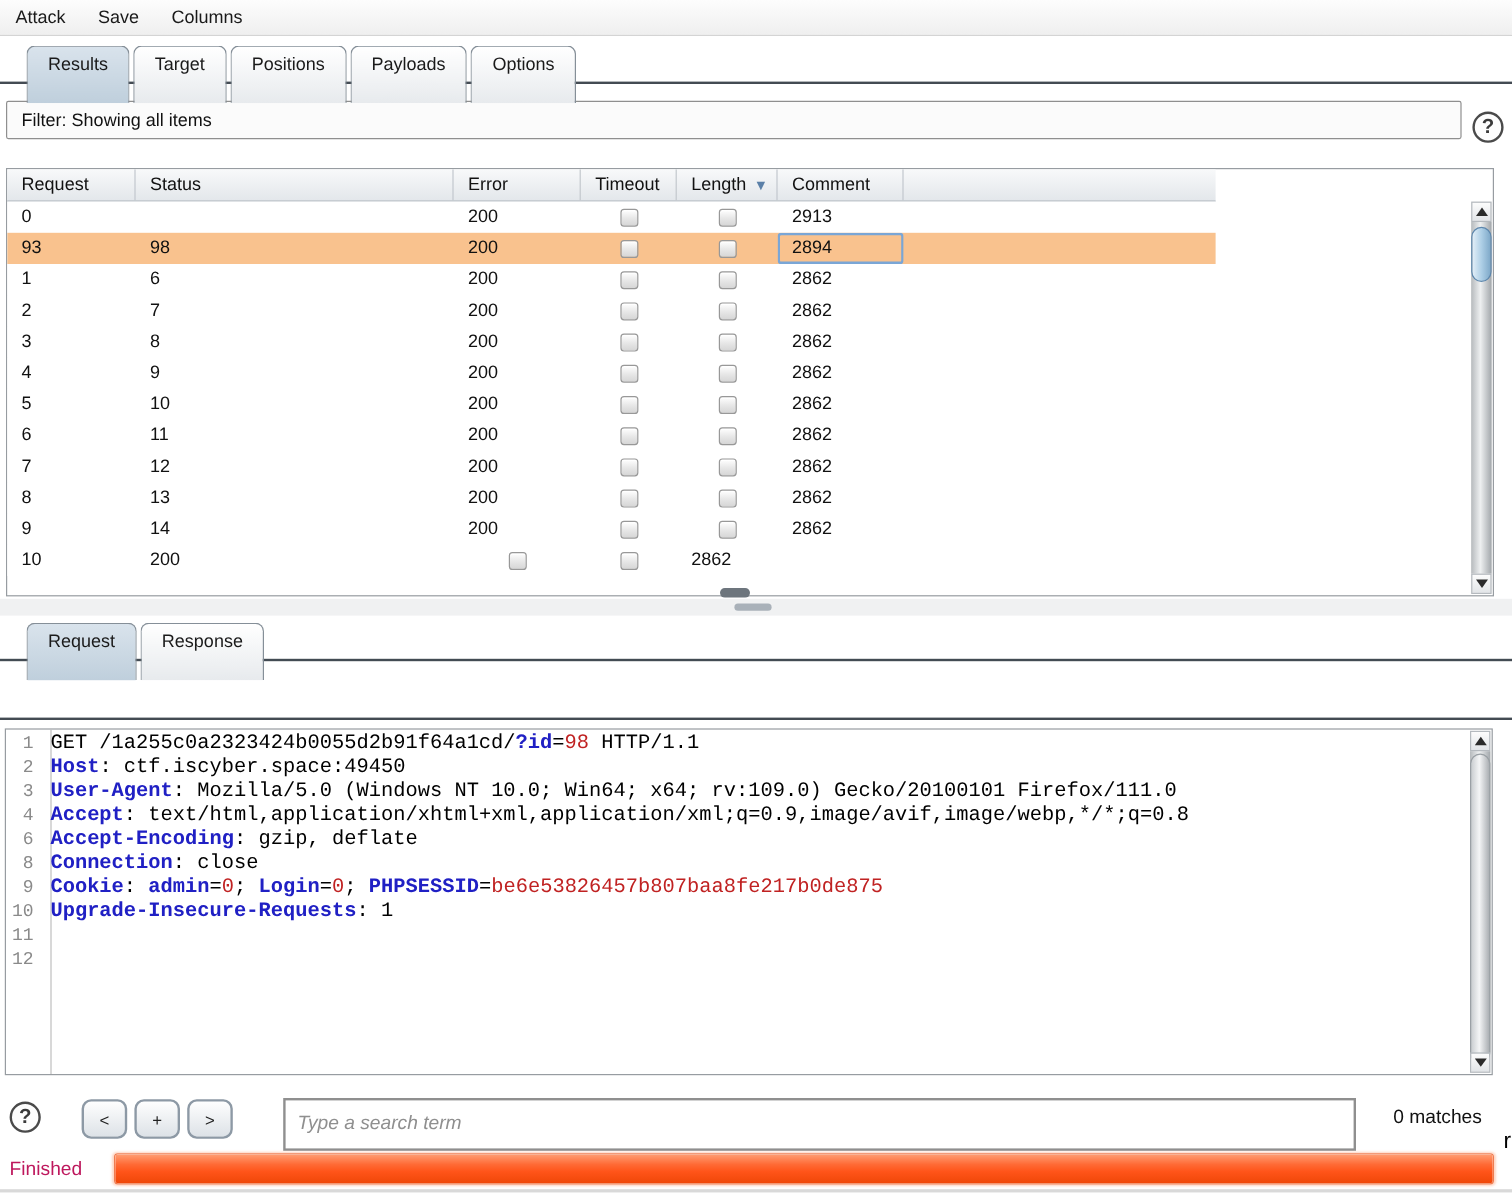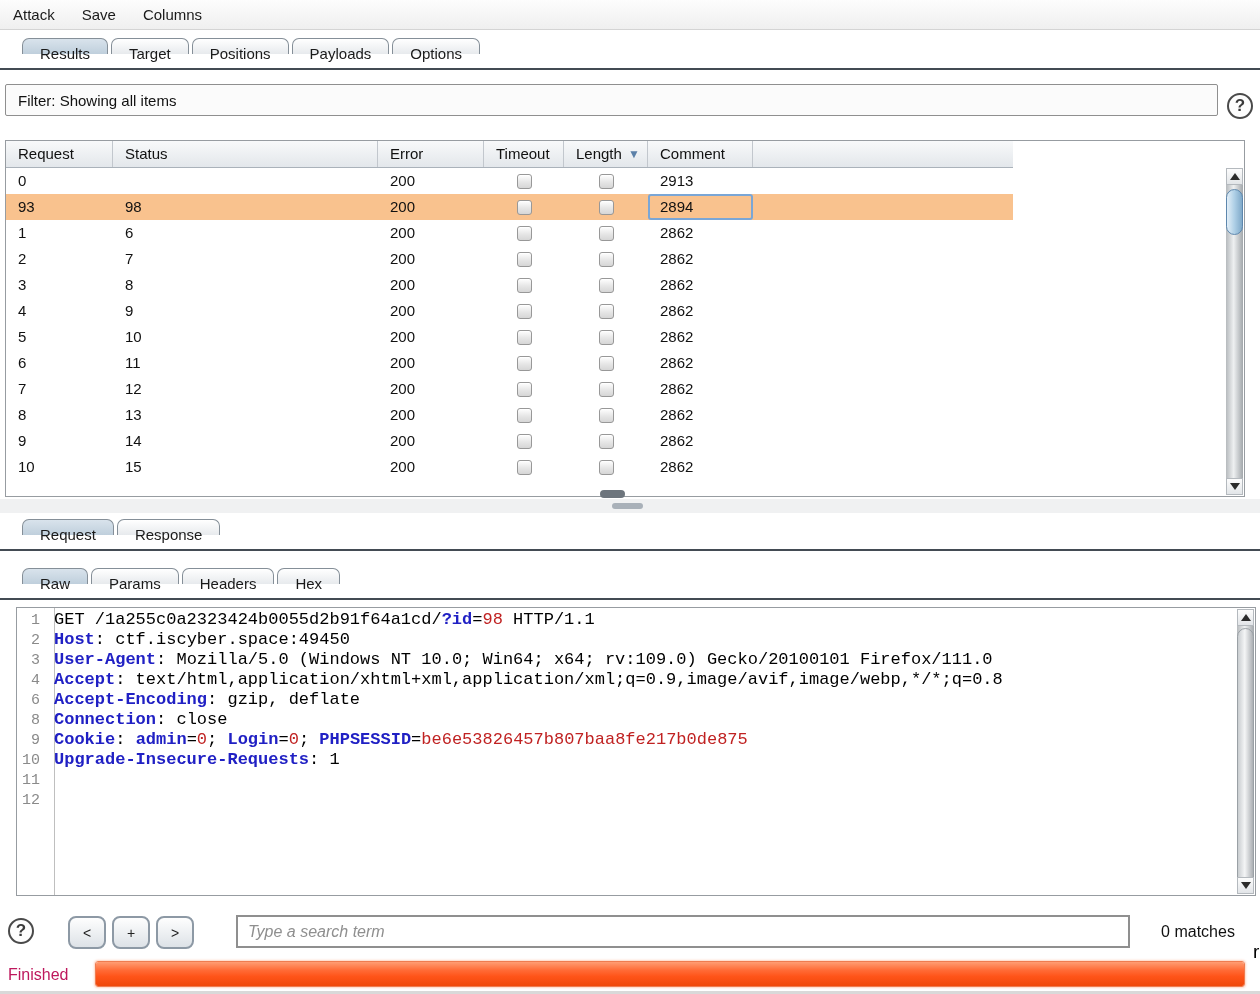--- a/index.html
+++ b/index.html
@@ -15,21 +15,21 @@
     background:linear-gradient(#fdfdfd,#efefef);
     border-bottom:1px solid #d4d4d4;
     display:flex; align-items:center; gap:27px; padding-left:13px;
   }
   .menu-item { cursor:default; color:#1a1a1a; }
 
   
   .tabstrip { position:absolute; display:flex; z-index:3; }
   .tabline  { position:absolute; left:0; width:1260px; height:2px; background:#434b53; z-index:1; }
   .tab {
-    height:16px; line-height:30px; padding:0 17px; margin-right:3px;
+    height:48px; line-height:30px; padding:0 17px; margin-right:3px;
     border:1px solid #858f98; border-bottom:none; border-radius:7px 7px 0 0;
     background:linear-gradient(#ffffff,#e7eaed); color:#1a1a1a; cursor:default;
   }
   .tab-selected { background:linear-gradient(#d9e3ec,#bfcfdc); }
 
   
   .filterbar {
     position:absolute; left:5px; top:84px; width:1213px; height:32px;
     border:1px solid #8f8f8f; border-radius:2px; background:#fbfbfb;
     display:flex; align-items:center; padding-left:12px;
@@ -100,21 +100,21 @@
     border:1px solid #9aa0a5;
   }
 
   
   .divider-strip { position:absolute; left:0; top:499px; width:1260px; height:14px; background:#f0f1f2; }
   .grip-dark  { position:absolute; left:600px; top:490px; width:25px; height:8px; border-radius:4px; background:#6d757d; }
   .grip-light { position:absolute; left:612px; top:503px; width:31px; height:6px; border-radius:3px; background:#a9b1b9; }
 
   
   .editor {
-    position:absolute; left:16px; top:607px; width:1240px; height:289px;
+    position:absolute; left:4px; top:607px; width:1240px; height:289px;
     border:1px solid #979ca1; background:#fff; overflow:hidden;
   }
   .gutter-sep { position:absolute; left:37px; top:0; bottom:0; width:1px; background:#bfbfbf; }
   .codelines { position:absolute; left:0; top:2px; right:20px; }
   .code-line { height:20px; line-height:20px; white-space:pre; font-family:"Liberation Mono", monospace; font-size:17px; }
   .lnum {
     display:inline-block; width:30px; text-align:right; padding-right:7px;
     color:#8a8a8a; font-size:15px; font-family:"Liberation Mono", monospace;
   }
   .ltext { padding-left:7px; }
@@ -124,21 +124,21 @@
 
   
   #bottomHelp { left:8px; top:918px; }
   .nav-btn {
     position:absolute; top:916px; width:38px; height:33px;
     border:2px solid #8d99a5; border-radius:8px;
     background:linear-gradient(#fefefe,#dde2e7);
     font-size:14px; color:#222; display:flex; align-items:center; justify-content:center; cursor:default;
   }
   .search-input {
-    position:absolute; left:236px; top:915px; width:894px; height:33px;
+    position:absolute; left:236px; top:915px; width:894px; height:44px;
     border:2px solid #8f8f8f; background:#fff; padding:0 10px;
     font-family:"Liberation Sans", sans-serif; font-size:16px; color:#737373;
   }
   .search-input::placeholder { font-style:italic; color:#8f8f8f; }
   .matches { position:absolute; left:1148px; top:923px; width:100px; text-align:center; font-size:16px; color:#111; }
 
   
   .status-label { position:absolute; left:8px; top:966px; font-size:16px; color:#be185d; }
   .watermark { position:absolute; left:1205px; top:941px; font-size:19px; color:#000000;margin-left:48px; }
   .progress-wrap {
@@ -338,21 +338,20 @@
             <span class="checkbox"></span>
           </div>
           <div class="ckcell">
             <span class="checkbox"></span>
           </div>
           <div class="tcell">2862</div>
           <div class="tcell"></div>
         </div>
         <div class="trow">
           <div class="tcell">10</div>
-          <div class="tcell">15</div>
           <div class="tcell">200</div>
           <div class="ckcell">
             <span class="checkbox"></span>
           </div>
           <div class="ckcell">
             <span class="checkbox"></span>
           </div>
           <div class="tcell">2862</div>
           <div class="tcell"></div>
         </div>
@@ -373,26 +372,20 @@
   <div class="grip-dark"></div>
   <div class="grip-light"></div>
 
   <div class="tabline" style="top:549px;"></div>
   <div class="tabstrip" style="left:22px; top:519px;">
       <div class="tab tab-selected">Request</div>
       <div class="tab">Response</div>
     </div>
 
   <div class="tabline" style="top:598px;"></div>
-  <div class="tabstrip" style="left:22px; top:568px;">
-      <div class="tab tab-selected">Raw</div>
-      <div class="tab">Params</div>
-      <div class="tab">Headers</div>
-      <div class="tab">Hex</div>
-    </div>
 
   <div class="editor">
     <div class="gutter-sep"></div>
     <div class="codelines">
         <div class="code-line"><span class="lnum">1</span><span class="ltext"><span class="seg-p">GET /1a255c0a2323424b0055d2b91f64a1cd/</span><span class="seg-n">?id</span><span class="seg-p">=</span><span class="seg-v">98</span><span class="seg-p"> HTTP/1.1</span></span></div>
         <div class="code-line"><span class="lnum">2</span><span class="ltext"><span class="seg-n">Host</span><span class="seg-p">: ctf.iscyber.space:49450</span></span></div>
         <div class="code-line"><span class="lnum">3</span><span class="ltext"><span class="seg-n">User-Agent</span><span class="seg-p">: Mozilla/5.0 (Windows NT 10.0; Win64; x64; rv:109.0) Gecko/20100101 Firefox/111.0</span></span></div>
         <div class="code-line"><span class="lnum">4</span><span class="ltext"><span class="seg-n">Accept</span><span class="seg-p">: text/html,application/xhtml+xml,application/xml;q=0.9,image/avif,image/webp,*/*;q=0.8</span></span></div>
         <div class="code-line"><span class="lnum">6</span><span class="ltext"><span class="seg-n">Accept-Encoding</span><span class="seg-p">: gzip, deflate</span></span></div>
         <div class="code-line"><span class="lnum">8</span><span class="ltext"><span class="seg-n">Connection</span><span class="seg-p">: close</span></span></div>

